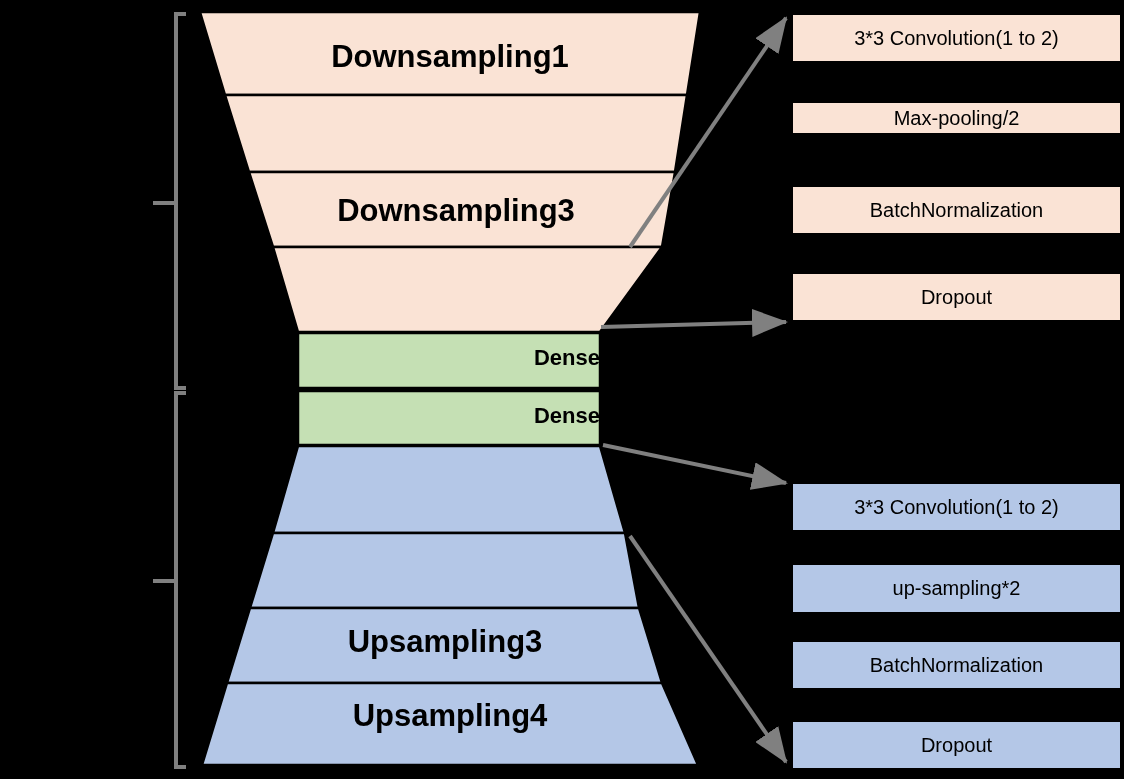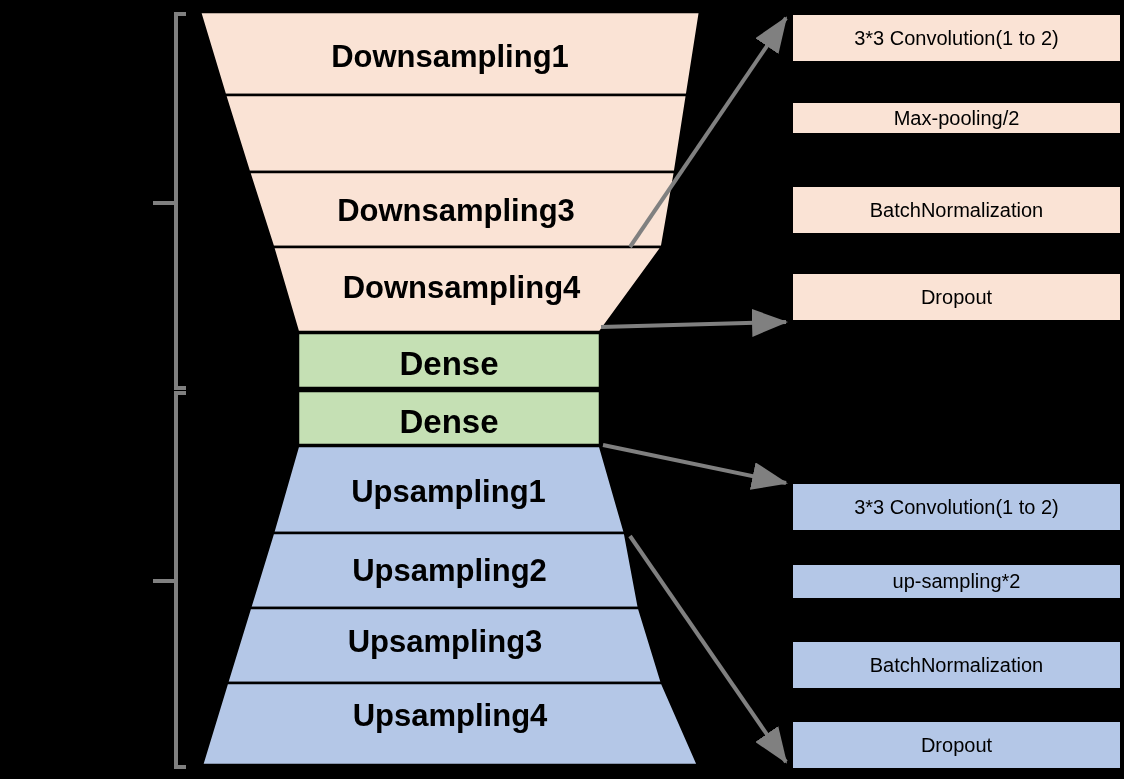--- a/index.html
+++ b/index.html
@@ -17,21 +17,21 @@
   .stack-label {
     position:absolute;
     color:#000000;
     font-weight:bold;
     font-size:31px;
     line-height:1;
     white-space:nowrap;
     text-align:center;
     pointer-events:none;
   }
-  .dense-label { font-size:33px; font-weight:bold; }
+  .dense-label { font-size:22px; font-weight:bold;text-align:right; }
 
   
   .op-box {
     position:absolute;
     display:flex;
     align-items:center;
     justify-content:center;
     color:#000000;
     font-size:20px;
     letter-spacing:0px;
@@ -83,33 +83,30 @@
     <g>
       <line x1="630" y1="247" x2="786" y2="18" stroke="#808080" stroke-width="4" marker-end="url(#arrowhead)"></line>
       <line x1="601" y1="327" x2="786" y2="322" stroke="#808080" stroke-width="4" marker-end="url(#arrowhead)"></line>
       <line x1="603" y1="445" x2="786" y2="483" stroke="#808080" stroke-width="4" marker-end="url(#arrowhead)"></line>
       <line x1="630" y1="536" x2="786" y2="762" stroke="#808080" stroke-width="4" marker-end="url(#arrowhead)"></line>
     </g>
   </svg>
 
   <div class="stack-label" style="left:200px; top:41px; width:500px;">Downsampling1</div>
   <div class="stack-label" style="left:236px; top:195px; width:440px;">Downsampling3</div>
-  <div class="stack-label" style="left:260px; top:272px; width:403px;">Downsampling4</div>
 
   <div class="stack-label dense-label" style="left:298px; top:347px; width:302px;">Dense</div>
   <div class="stack-label dense-label" style="left:298px; top:405px; width:302px;">Dense</div>
 
-  <div class="stack-label" style="left:285px; top:476px; width:327px;">Upsampling1</div>
-  <div class="stack-label" style="left:262px; top:555px; width:375px;">Upsampling2</div>
   <div class="stack-label" style="left:240px; top:626px; width:410px;">Upsampling3</div>
   <div class="stack-label" style="left:215px; top:700px; width:470px;">Upsampling4</div>
 
   <div class="op-box op-peach" style="left:793px; top:15px; width:327px; height:46px;">3*3 Convolution(1 to 2)</div>
   <div class="op-box op-peach" style="left:793px; top:103px; width:327px; height:30px;">Max-pooling/2</div>
   <div class="op-box op-peach" style="left:793px; top:187px; width:327px; height:46px;">BatchNormalization</div>
   <div class="op-box op-peach" style="left:793px; top:274px; width:327px; height:46px;">Dropout</div>
 
   <div class="op-box op-blue" style="left:793px; top:484px; width:327px; height:46px;">3*3 Convolution(1 to 2)</div>
-  <div class="op-box op-blue" style="left:793px; top:565px; width:327px; height:33px;">up-sampling*2</div>
+  <div class="op-box op-blue" style="left:793px; top:565px; width:327px; height:47px;">up-sampling*2</div>
   <div class="op-box op-blue" style="left:793px; top:642px; width:327px; height:46px;">BatchNormalization</div>
   <div class="op-box op-blue" style="left:793px; top:722px; width:327px; height:46px;">Dropout</div>
 
 </div>
 
 </body></html>

